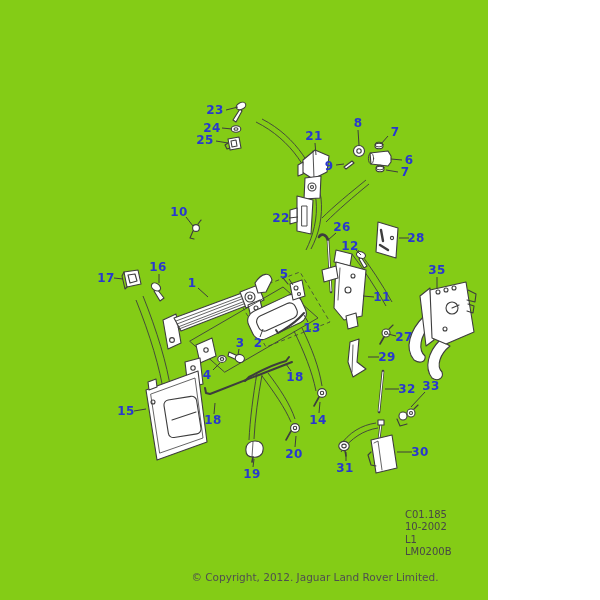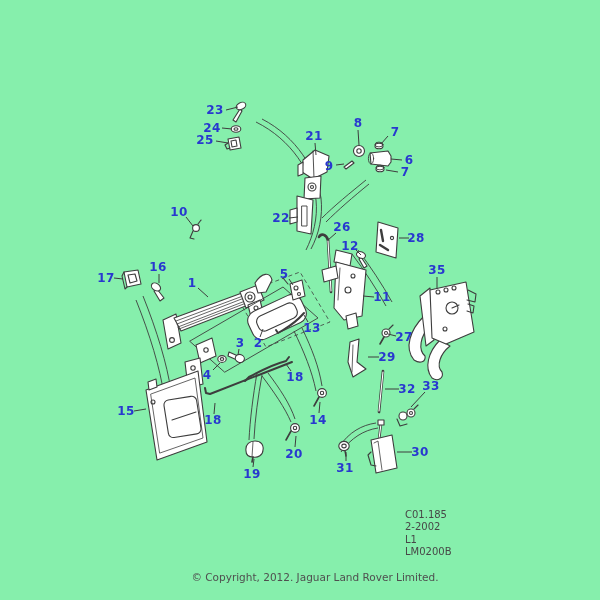--- a/index.html
+++ b/index.html
@@ -1,16 +1,16 @@
 <!DOCTYPE html>
 <html><head>
 <meta charset="utf-8">
 <style>
   html,body{margin:0;padding:0;background:#ffffff;}
-  .page{position:relative;width:600px;height:600px;background:#86efac;overflow:hidden;
+  .page{position:relative;width:488px;height:600px;background:#84cc16;overflow:hidden;
         font-family:"DejaVu Sans",sans-serif;}
   svg{position:absolute;left:0;top:0;}
   .art path,.art line,.art ellipse,.art circle,.art rect,.art polyline{vector-effect:non-scaling-stroke;}
   #callouts text{font:bold 12px "DejaVu Sans",sans-serif;letter-spacing:.3px;}
   .info-block{position:absolute;left:405px;top:509px;width:100px;text-align:left;
               font:10px "DejaVu Sans",sans-serif;color:#474747;line-height:12.4px;}
   .copyright{position:absolute;left:100px;top:571px;width:430px;text-align:center;
              font:10.5px "DejaVu Sans",sans-serif;color:#4f4f4f;}
 </style>
 </head>
@@ -314,19 +314,19 @@
         <text x="252" y="478" text-anchor="middle" fill="#2838cf">19</text>
         <line x1="346" y1="461" x2="346" y2="452" stroke="#3d3d3d" stroke-width="1"></line>
         <text x="345" y="472" text-anchor="middle" fill="#2838cf">31</text>
         <line x1="412" y1="452" x2="397" y2="452" stroke="#3d3d3d" stroke-width="1"></line>
         <text x="420" y="456" text-anchor="middle" fill="#2838cf">30</text>
       </g>
   </svg>
 
   <div class="info-block">
     <div>C01.185</div>
-    <div>2-2002</div>
+    <div>10-2002</div>
     <div>L1</div>
     <div>LM0200B</div>
   </div>
 
   <div class="copyright">© Copyright, 2012. Jaguar Land Rover Limited.</div>
 </div>
 
 </body></html>

